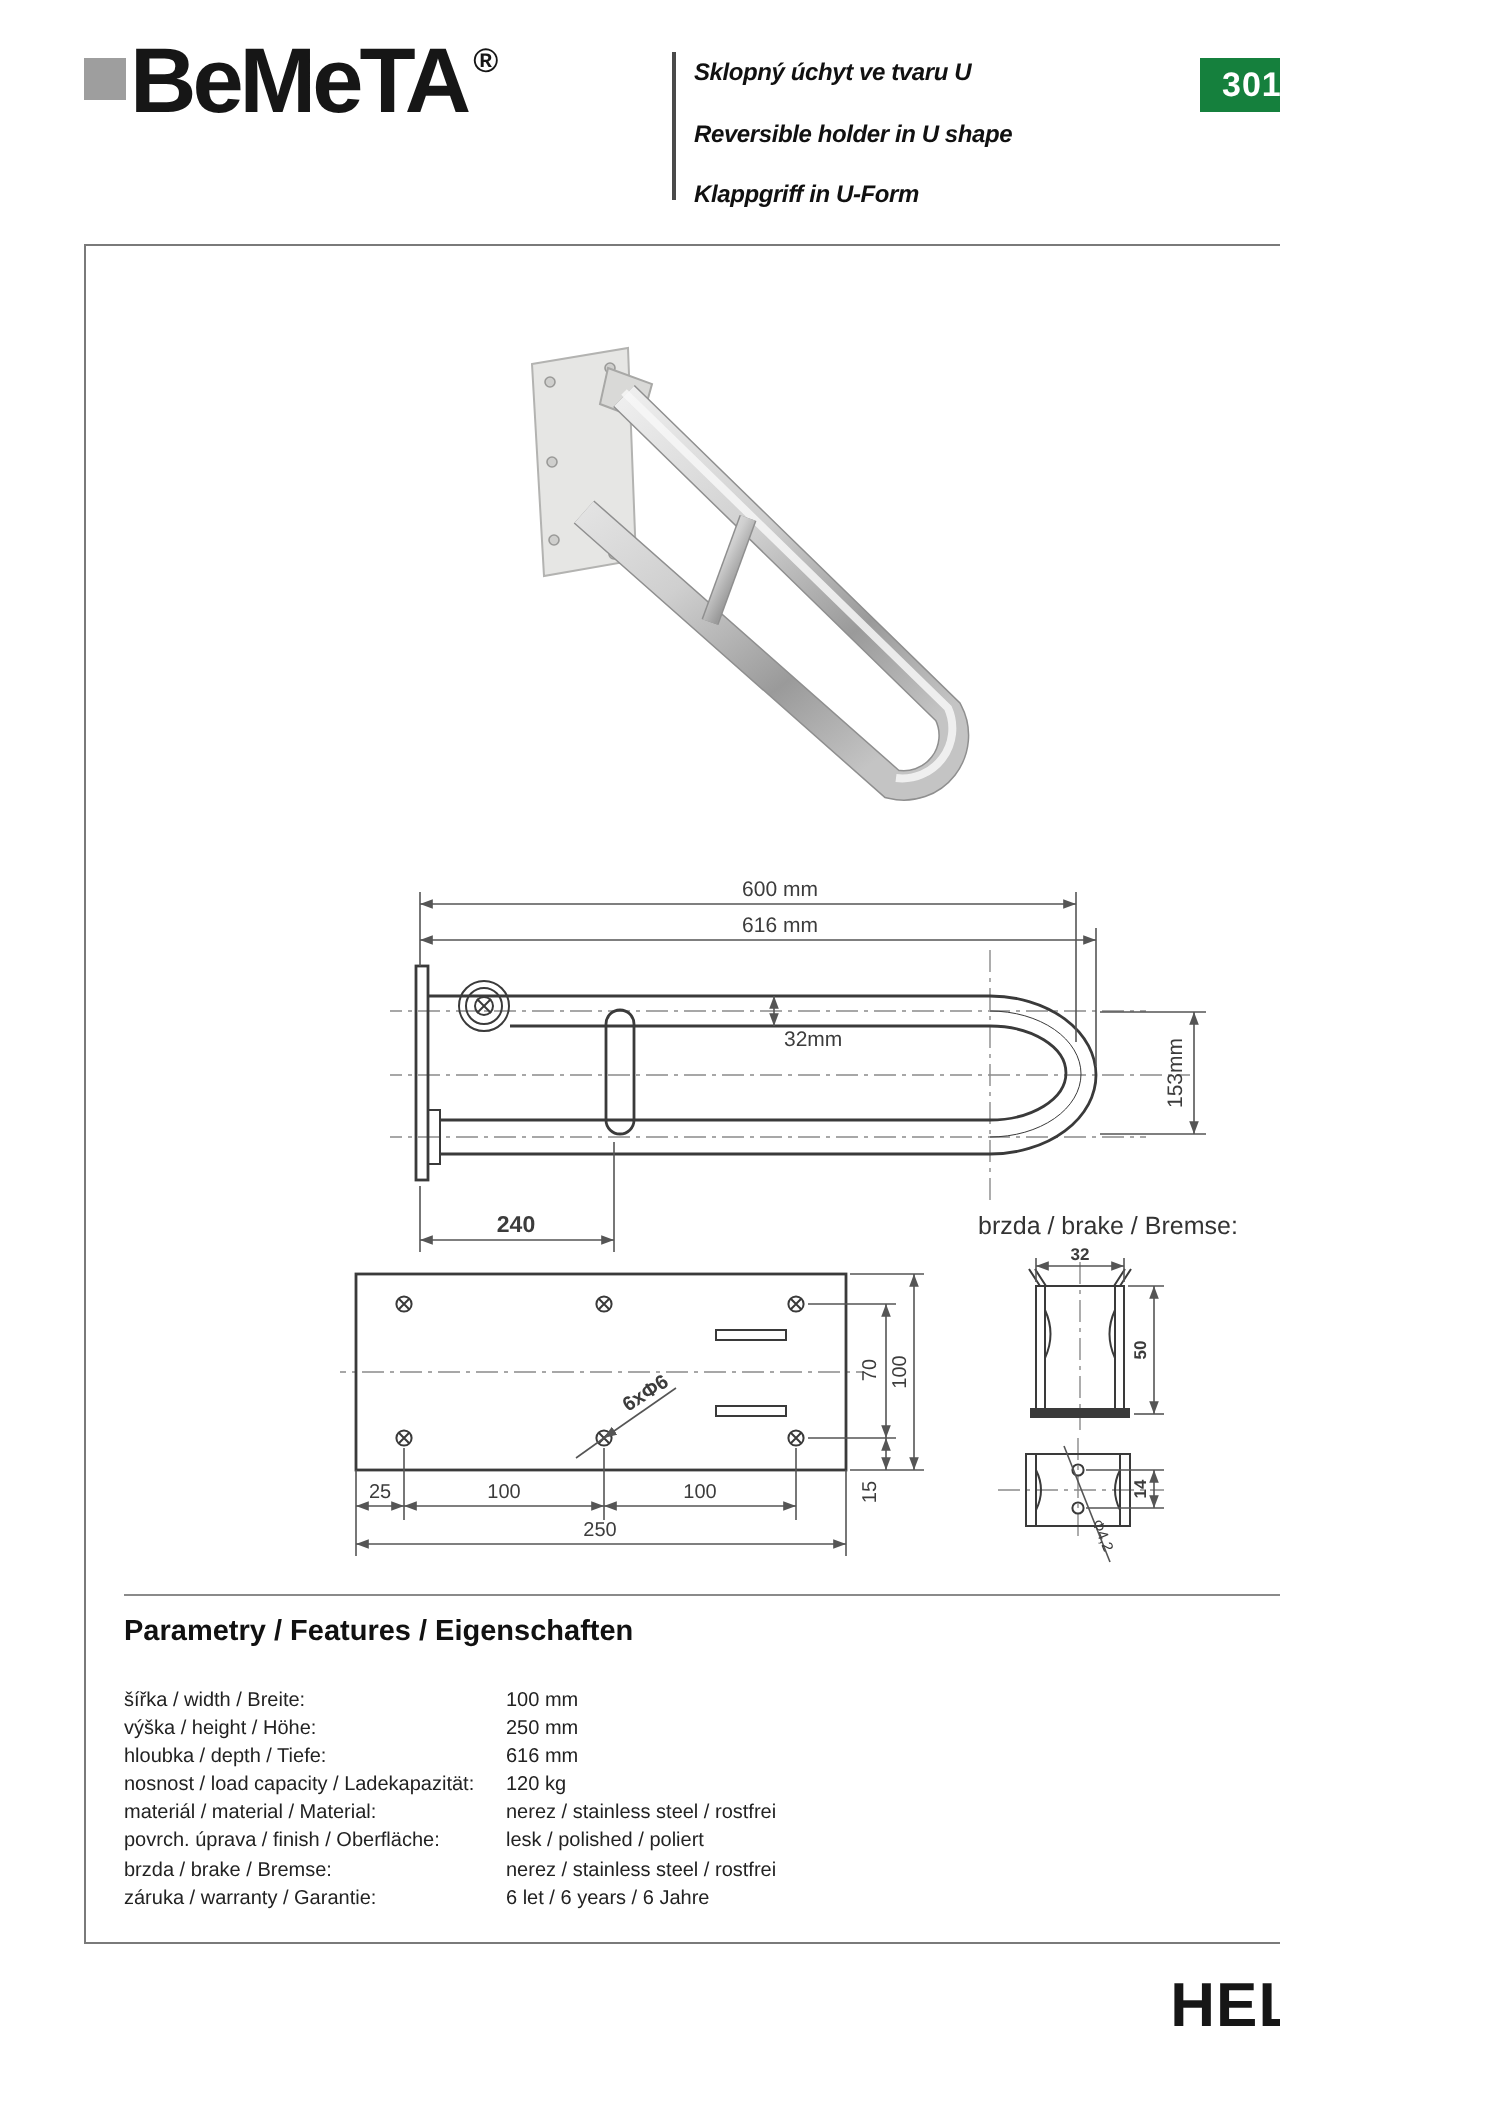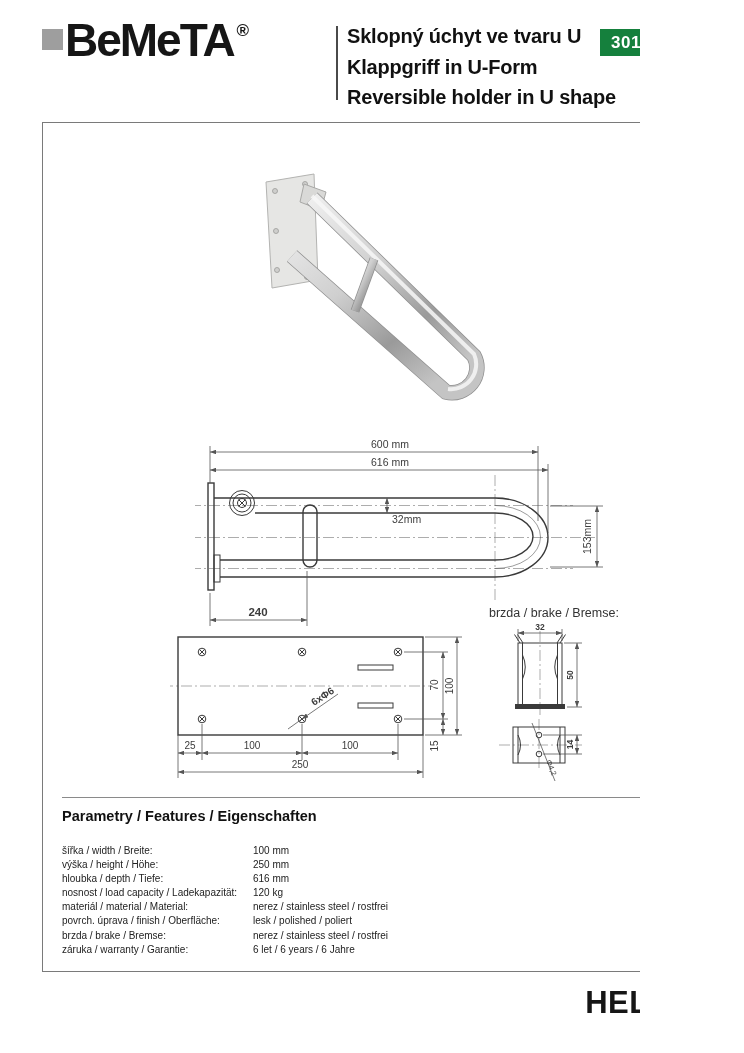--- a/index.html
+++ b/index.html
@@ -5,21 +5,21 @@
   html,body{margin:0;padding:0;background:#fff;}
   #page{position:relative;width:640px;height:1053px;background:#fff;
         font-family:"Liberation Sans",sans-serif;color:#191919;overflow:hidden;}
   .abs{position:absolute;}
   
   #logo-square{left:42px;top:29px;width:21px;height:21px;background:#9e9e9e;}
   #brand{left:65px;top:13px;font-size:46px;font-weight:bold;letter-spacing:-2px;color:#161616;}
   #brand sup{font-size:17px;font-weight:bold;letter-spacing:0;position:relative;top:-4px;left:3px;}
   #header-divider{left:336px;top:26px;width:2px;height:74px;background:#4a4a4a;}
   #titles{left:347px;top:21px;}
-  #titles div{font-size:20px;font-weight:bold;letter-spacing:-0.2px;line-height:30.5px;color:#111;}
+  #titles div{font-size:12px;font-weight:bold;letter-spacing:-0.2px;line-height:30.5px;color:#111;font-style:italic;}
   #code-box{left:600px;top:29px;width:144px;height:27px;background:#15803d;}
   #code-box span{display:block;color:#fff;font-weight:bold;font-size:17px;line-height:27px;
                  padding-left:11px;letter-spacing:0.5px;}
   
   #main-box{left:42px;top:122px;width:655px;height:848px;border:1px solid #7a7a7a;background:#fff;}
   
   svg text{font-family:"Liberation Sans",sans-serif;fill:#3c3c3c;}
   .dim{stroke:#555;stroke-width:0.8;fill:none;}
   .geo{stroke:#3a3a3a;stroke-width:1.4;fill:none;}
   .geo2{stroke:#3a3a3a;stroke-width:1;fill:none;}
@@ -41,22 +41,22 @@
 
 <div id="page">
 
   <div class="abs" id="logo-square"></div>
   <div class="abs" id="brand">
     <span>BeMeTA</span><sup>®</sup>
   </div>
   <div class="abs" id="header-divider"></div>
   <div class="abs" id="titles">
     <div>Sklopný úchyt ve tvaru U</div>
+    <div>Reversible holder in U shape</div>
     <div>Klappgriff in U-Form</div>
-    <div>Reversible holder in U shape</div>
   </div>
   <div class="abs" id="code-box">
     <span>301102071</span>
   </div>
 
   <div class="abs" id="main-box"></div>
 
   <svg class="abs" style="left:248px;top:158px;" width="265" height="260" viewBox="0 0 265 260">
     <defs>
       <linearGradient id="chr" x1="0" y1="0" x2="0.7" y2="1">

